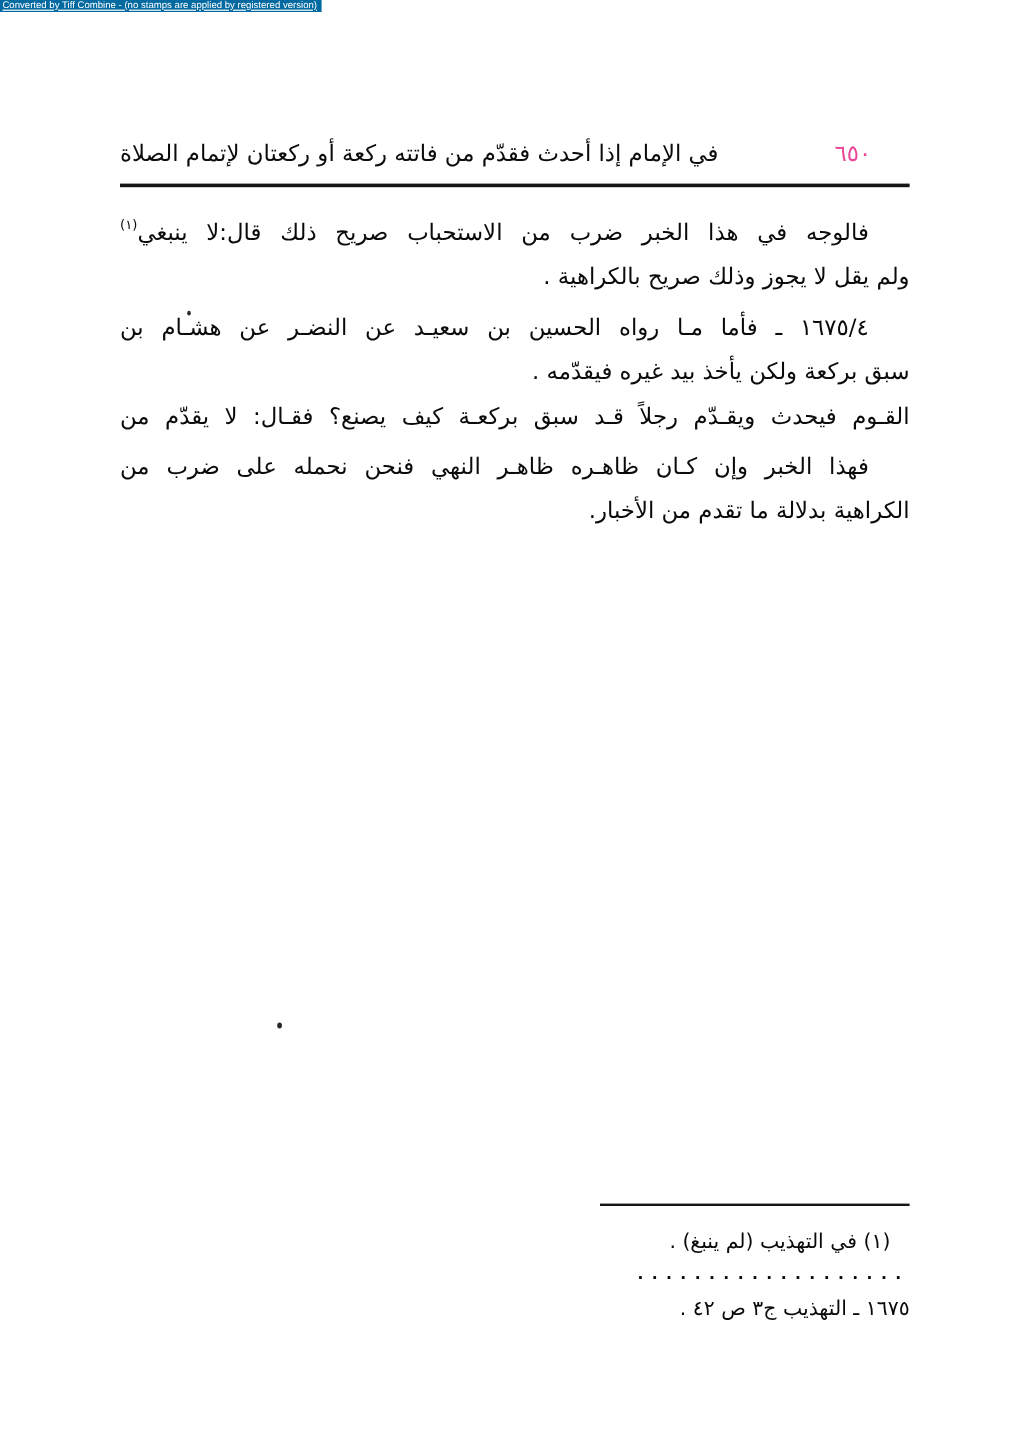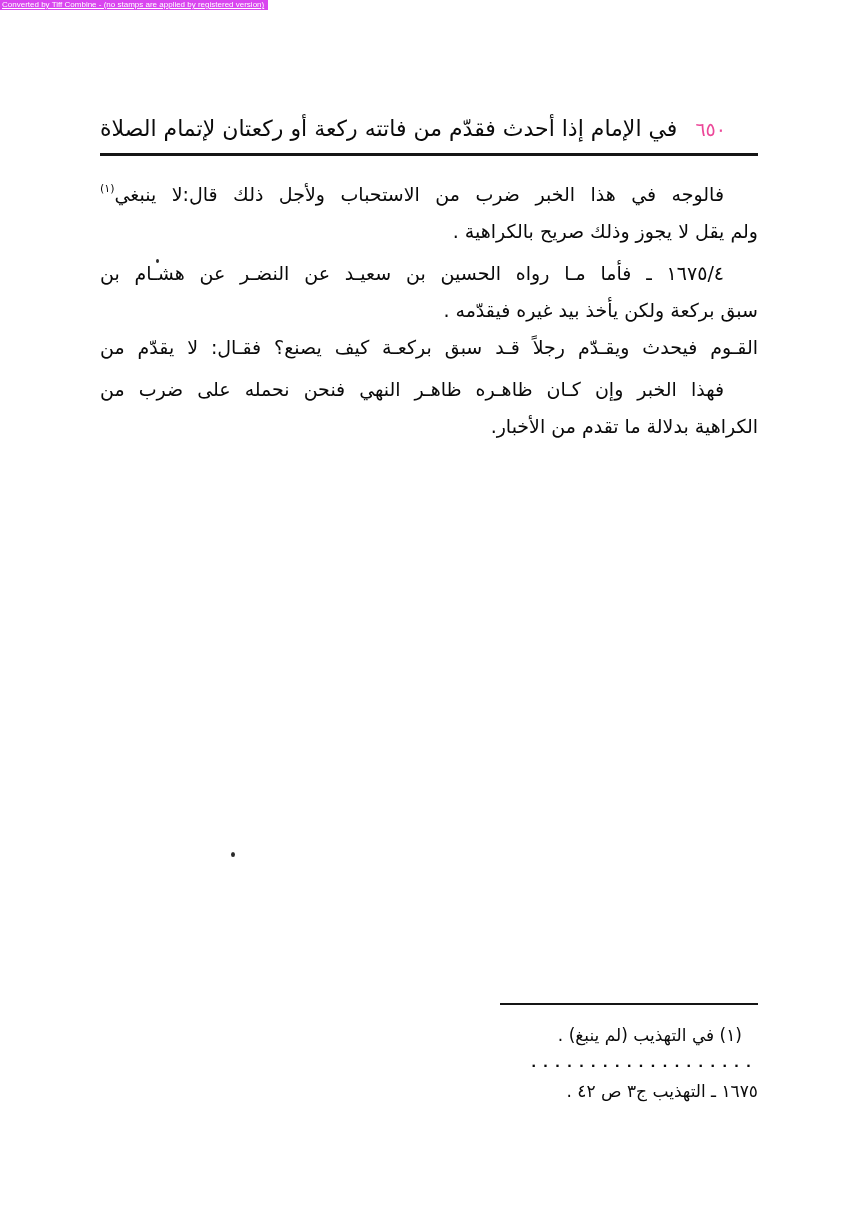--- a/index.html
+++ b/index.html
@@ -9,34 +9,34 @@
   .page {
     position: relative;
     width: 858px; height: 1210px;
     background: #ffffff;
     overflow: hidden;
     font-family: "DejaVu Sans", sans-serif;
     color: #0d0d0d;
   }
   .banner {
     position: absolute; top: 0; left: 0;
-    background: #d946ef; color: #ffffff;
+    background: #0369a1; color: #ffffff;
     font-family: "Liberation Sans", sans-serif;
     font-size: 8px; line-height: 9px;
     padding: 0 4px 1px 2px;
     text-decoration: underline;
     white-space: nowrap;
   }
   .header {
     position: absolute; top: 116px; left: 100px; width: 658px;
     display: flex; justify-content: space-between; align-items: baseline;
   }
   .running-title {
     direction: rtl; unicode-bidi: embed;
-    font-size: 22px; white-space: nowrap;
+    font-size: 19px; white-space: nowrap;
     color: #0b0b0b;
   }
   .pagenum {
     font-size: 19px; padding-left: 0; padding-right: 32px;
     color: #ec4899;
     font-family: Liberation Serif, serif;
   }
   .head-rule {
     position: absolute; top: 153px; left: 100px; width: 658px; height: 3px;
     background: #151515;
@@ -97,21 +97,21 @@
     <span class="pagenum">٦٥٠</span>
   </div>
 
   <div class="head-rule"></div>
 
   <div class="body-text">
 
 
     <div class="para">
       <div class="line fill indent">
-        <span>فالوجه في هذا الخبر ضرب من الاستحباب ولأجل ذلك قال:لا ينبغي</span><sup class="fnref">(١)</sup>
+        <span>فالوجه في هذا الخبر ضرب من الاستحباب صريح ذلك قال:لا ينبغي</span><sup class="fnref">(١)</sup>
       </div>
       <div class="line last">ولم يقل لا يجوز وذلك صريح بالكراهية .</div>
     </div>
 
     <div class="para">
       <div class="line fill indent">١٦٧٥/٤ ـ فأما مـا رواه الحسين بن سعيـد عن النضـر عن هشـام بن</div>
       <div class="line last">سبق بركعة ولكن يأخذ بيد غيره فيقدّمه .</div>
       <div class="line fill">القـوم فيحدث ويقـدّم رجلاً قـد سبق بركعـة كيف يصنع؟ فقـال: لا يقدّم من</div>
     </div>
 

